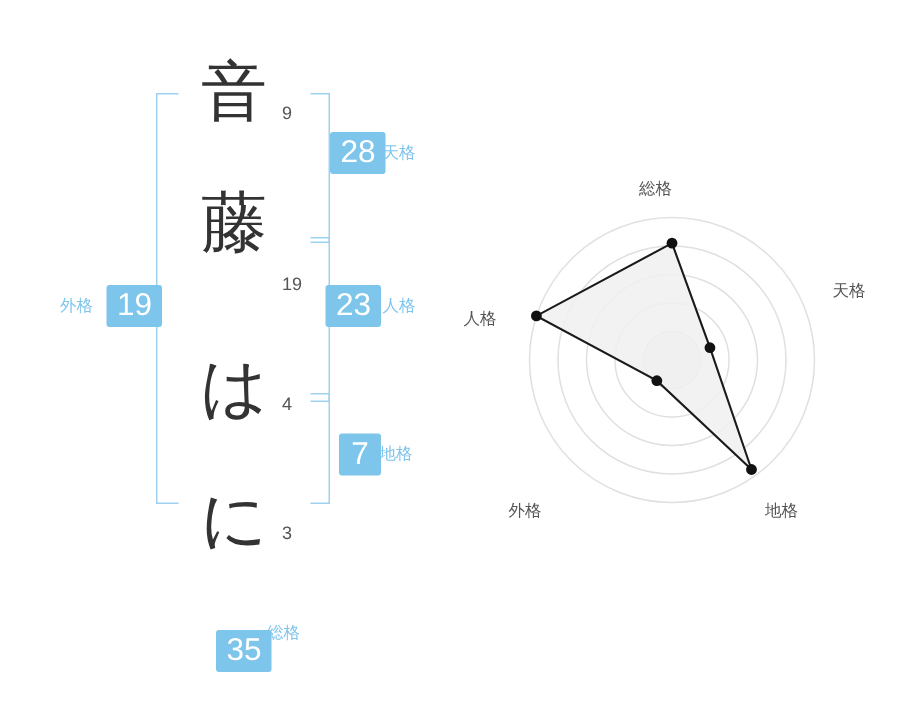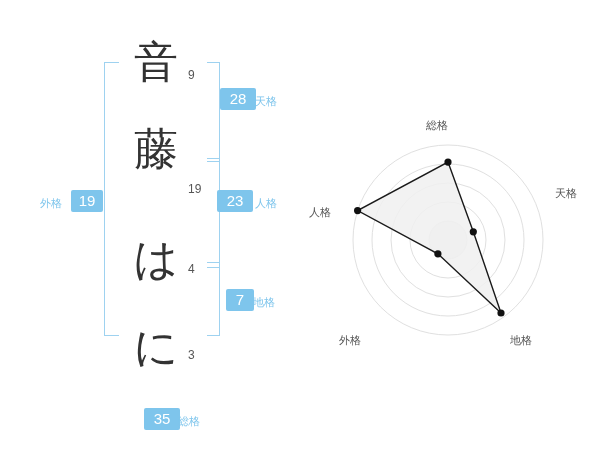--- a/index.html
+++ b/index.html
@@ -60,21 +60,21 @@
   .bracket-right {
     position: absolute;
     border: 1.5px solid #9ed2f0;
     border-left: none;
   }
 
   .badge {
     position: absolute;
     background: #7ec5ec;
     color: #ffffff;
-    font-size: 15px;
+    font-size: 21px;
     font-weight: normal;
     padding: 3px 7px 4px 7px;
     border-radius: 2px;
     line-height: 1;
     text-align: center;
   }
   .badge-label {
     position: absolute;
     color: #7ec5ec;
     font-size: 11px;
@@ -123,21 +123,21 @@
 
     <div class="badge" style="left:220px; top:88px; min-width:22px;">28</div>
     <div class="badge-label" style="left:255px; top:94px;">天格</div>
 
     <div class="badge" style="left:217px; top:190px; min-width:22px;">23</div>
     <div class="badge-label" style="left:255px; top:196px;">人格</div>
 
     <div class="badge" style="left:226px; top:289px; min-width:14px;">7</div>
     <div class="badge-label" style="left:253px; top:295px;">地格</div>
 
-    <div class="badge" style="left:144px; top:408px; min-width:22px;">35</div>
+    <div class="badge" style="left:144px; top:420px; min-width:22px;">35</div>
     <div class="badge-label" style="left:178px; top:414px;">総格</div>
   </div>
 
   <div class="chart-wrap">
     <svg id="radar-svg" width="300" height="470" viewBox="0 0 300 470">
         <circle cx="148" cy="240" r="95" fill="none" stroke="#e0e0e0" stroke-width="1"></circle>
         <circle cx="148" cy="240" r="76" fill="none" stroke="#e0e0e0" stroke-width="1"></circle>
         <circle cx="148" cy="240" r="57" fill="none" stroke="#e0e0e0" stroke-width="1"></circle>
         <circle cx="148" cy="240" r="38" fill="none" stroke="#e0e0e0" stroke-width="1"></circle>
         <circle cx="148" cy="240" r="19" fill="#ededed" stroke="#e0e0e0" stroke-width="1"></circle>

